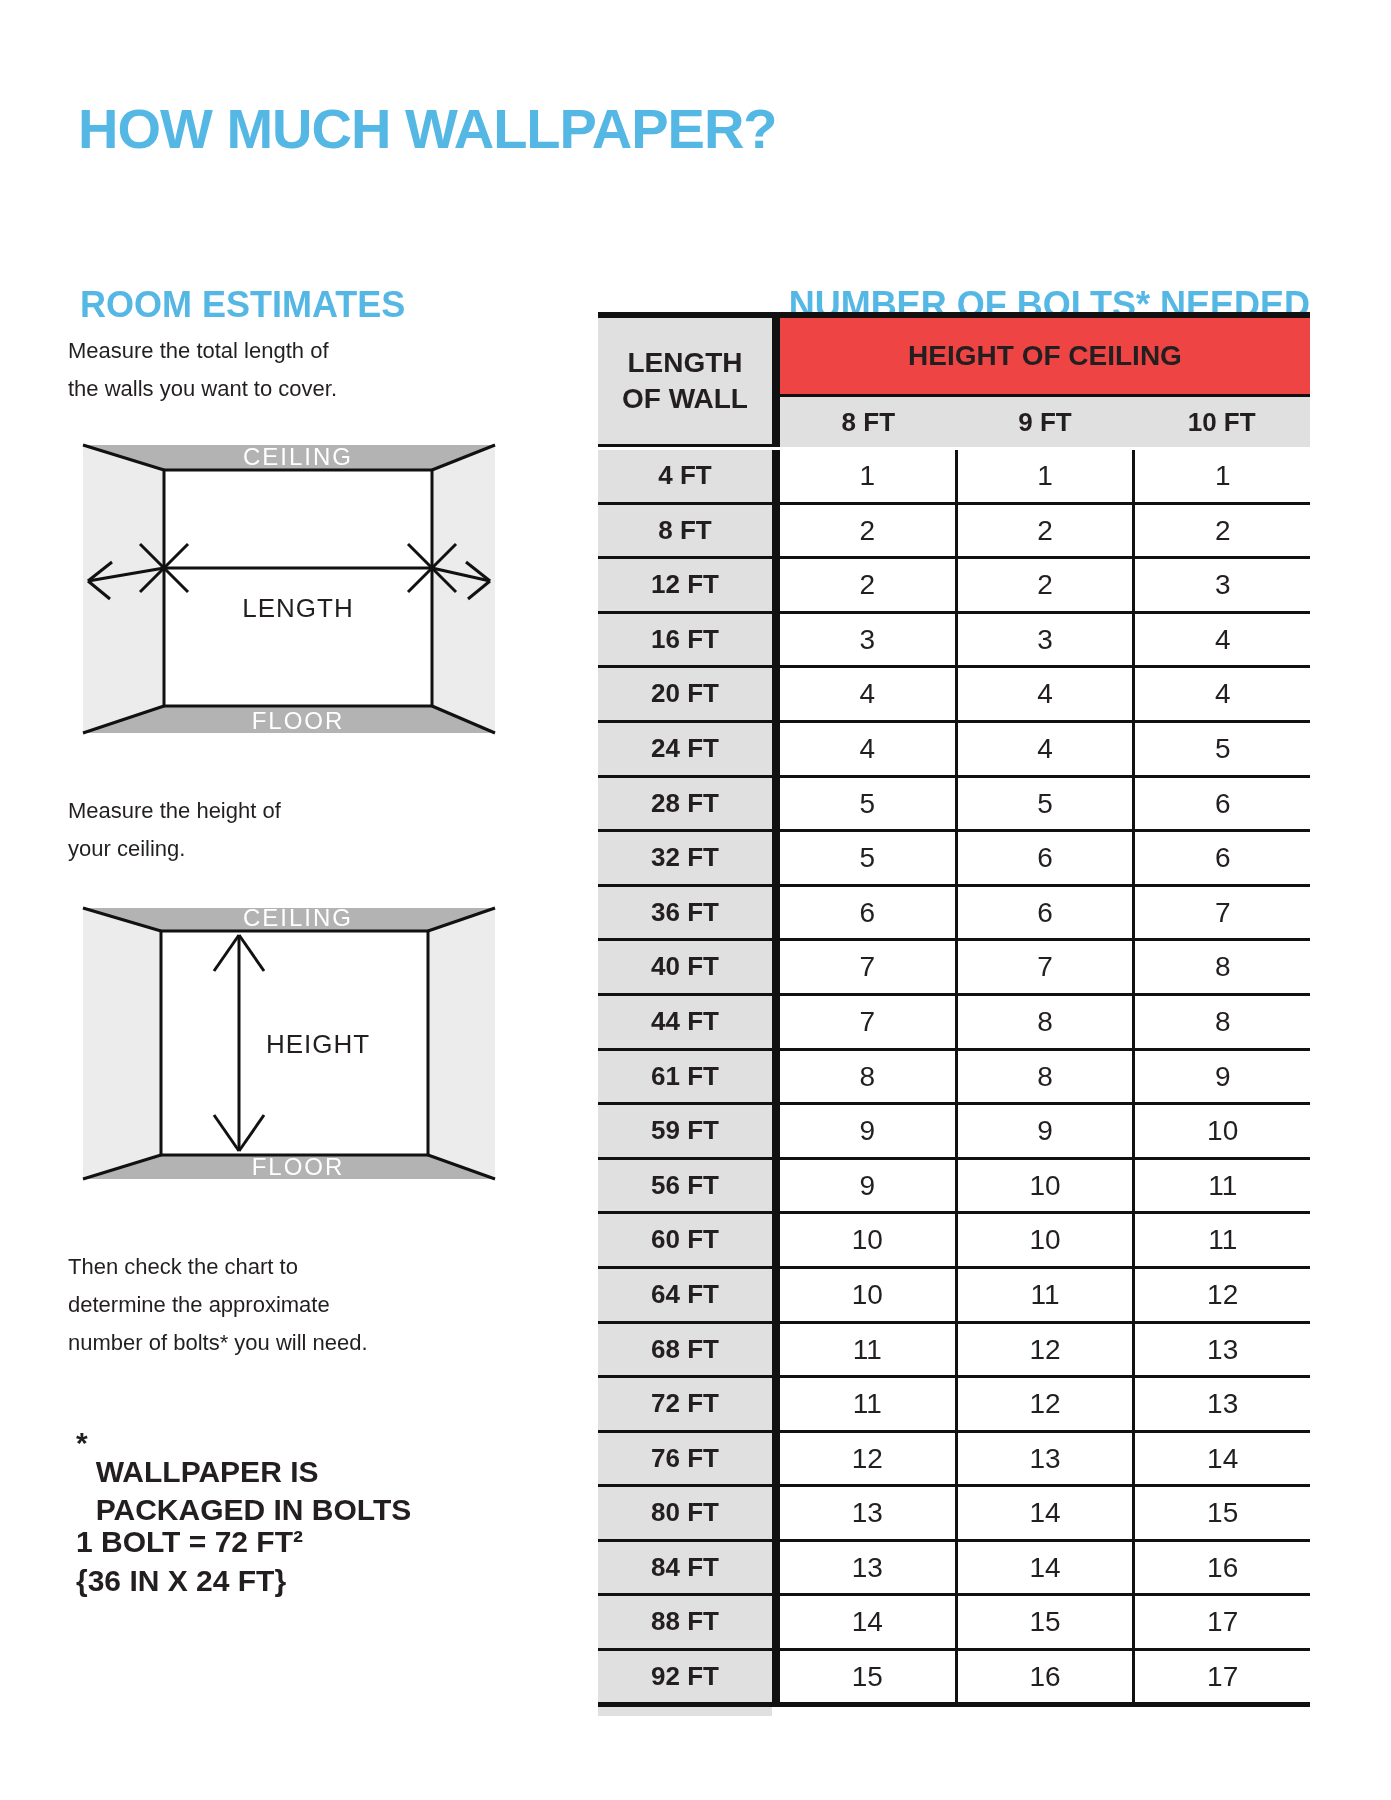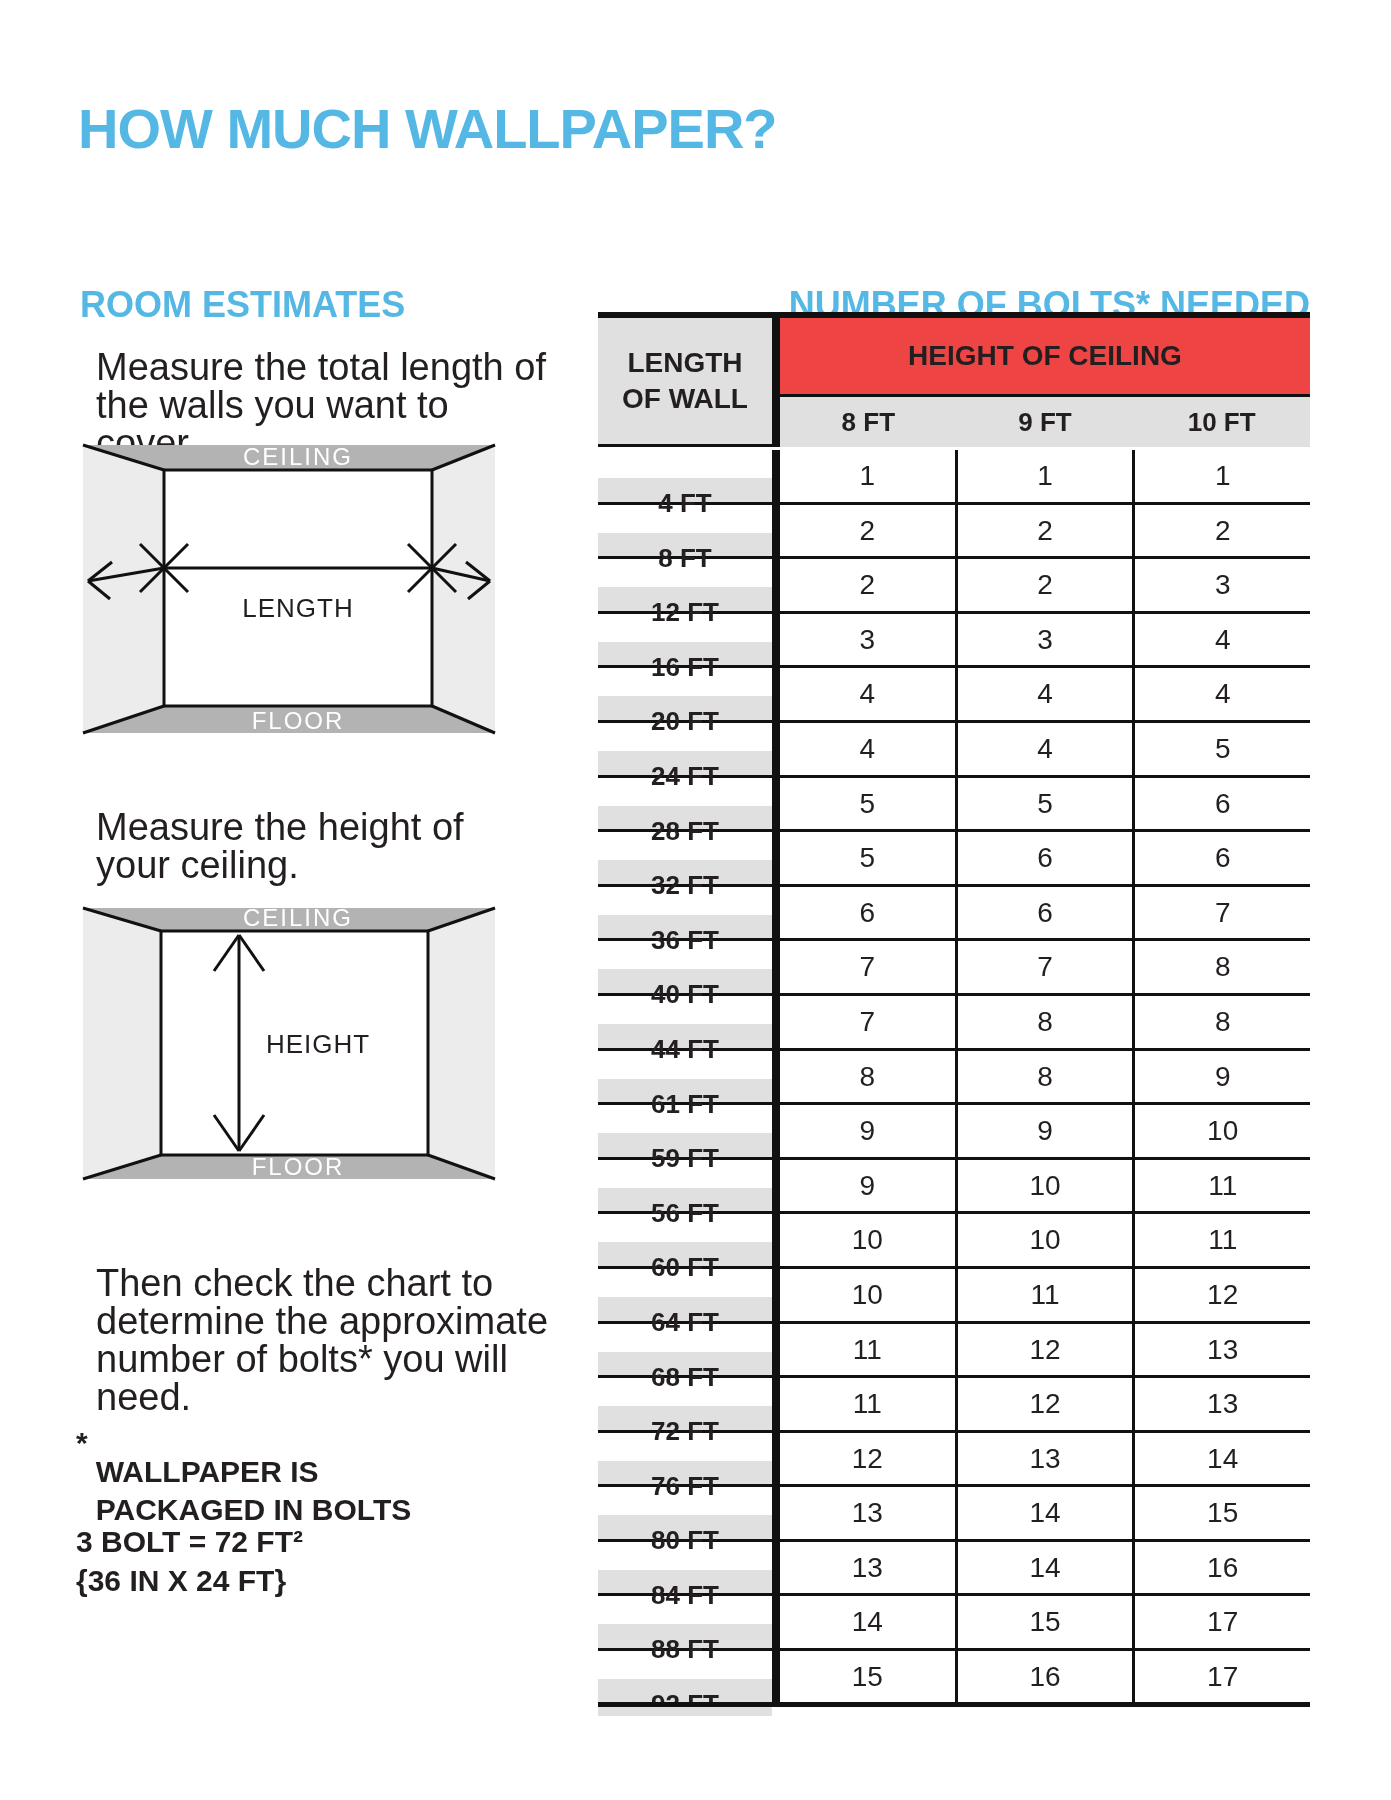--- a/index.html
+++ b/index.html
@@ -7,21 +7,21 @@
         font-family:"Liberation Sans", sans-serif;color:#231f20;padding-left:20px;}
 
   
   .title{position:absolute;left:78px;top:58px;font-size:56px;font-weight:bold;
          color:#55b7e3;letter-spacing:-1px;white-space:nowrap;}
   .blue-h{position:absolute;font-size:36px;font-weight:bold;color:#55b7e3;letter-spacing:0;}
   .room-h{left:80px;top:254px;}
   .table-h{left:598px;top:254px;width:712px;text-align:right;}
 
   
-  .body-text{position:absolute;left:96px;width:460px;font-size:38px;line-height:38px;
+  .body-text{position:absolute;left:68px;width:460px;font-size:22px;line-height:38px;
              white-space:pre-line;color:#231f20;}
   .p1{top:310px;}
   .p2{top:770px;}
   .p3{top:1226px;}
   .footnote{position:absolute;left:76px;top:1424px;display:flex;font-size:30px;
             font-weight:bold;line-height:38px;}
   .footnote .star{margin-right:8px;}
   .footnote .fn-text{white-space:pre-line;margin-top:29px;}
   .bolt-info{position:absolute;left:76px;top:1522px;font-size:30px;font-weight:bold;line-height:39px;}
 
@@ -43,21 +43,21 @@
               text-align:center;font-size:28px;font-weight:bold;line-height:36px;white-space:pre-line;}
   .vdiv{width:8px;background:#111;}
   .head-right{flex:1;display:flex;flex-direction:column;}
   .group-head{height:79px;background:#ef4444;border-bottom:3px solid #111;text-align:center;
               line-height:76px;font-size:28px;font-weight:bold;}
   .sub-heads{flex:1;display:flex;background:#e0e0e0;}
   .sub-head{flex:1;text-align:center;line-height:50px;font-size:26px;font-weight:bold;}
   .tbody{position:absolute;top:138px;left:0;width:712px;}
   .trow{display:flex;height:54.6px;border-bottom:3px solid #111;}
   .rlabel{width:174px;background:#e0e0e0;text-align:center;font-size:26px;font-weight:bold;
-          line-height:51.6px;margin-top:28px;}
+          line-height:51.6px;}
   .rdiv{width:8px;background:#111;}
   .rcell{flex:1;background:#fff;text-align:center;font-size:28px;line-height:51.6px;}
   .rcell.bordered{border-left:3px solid #111;}
   .bottom-bar{position:absolute;top:1390px;left:0;width:712px;height:5px;background:#111;}
   .gray-stub{position:absolute;top:1395px;left:0;width:174px;height:9px;background:#e0e0e0;}
 </style>
 </head>
 <body>
 
 <div class="page">
@@ -126,21 +126,21 @@
 determine the approximate
 number of bolts* you will need.</p>
 
   <div class="footnote">
     <span class="star">*</span>
     <div class="fn-text">WALLPAPER IS
 PACKAGED IN BOLTS</div>
   </div>
 
   <div class="bolt-info">
-    <div>3 BOLT = 72 FT²</div>
+    <div>1 BOLT = 72 FT²</div>
     <div>{36 IN X 24 FT}</div>
   </div>
 
   <h2 class="blue-h table-h">NUMBER OF BOLTS* NEEDED</h2>
 
   <div class="wtable">
     <div class="top-bar"></div>
     <div class="thead">
       <div class="label-head">LENGTH
 OF WALL</div>

